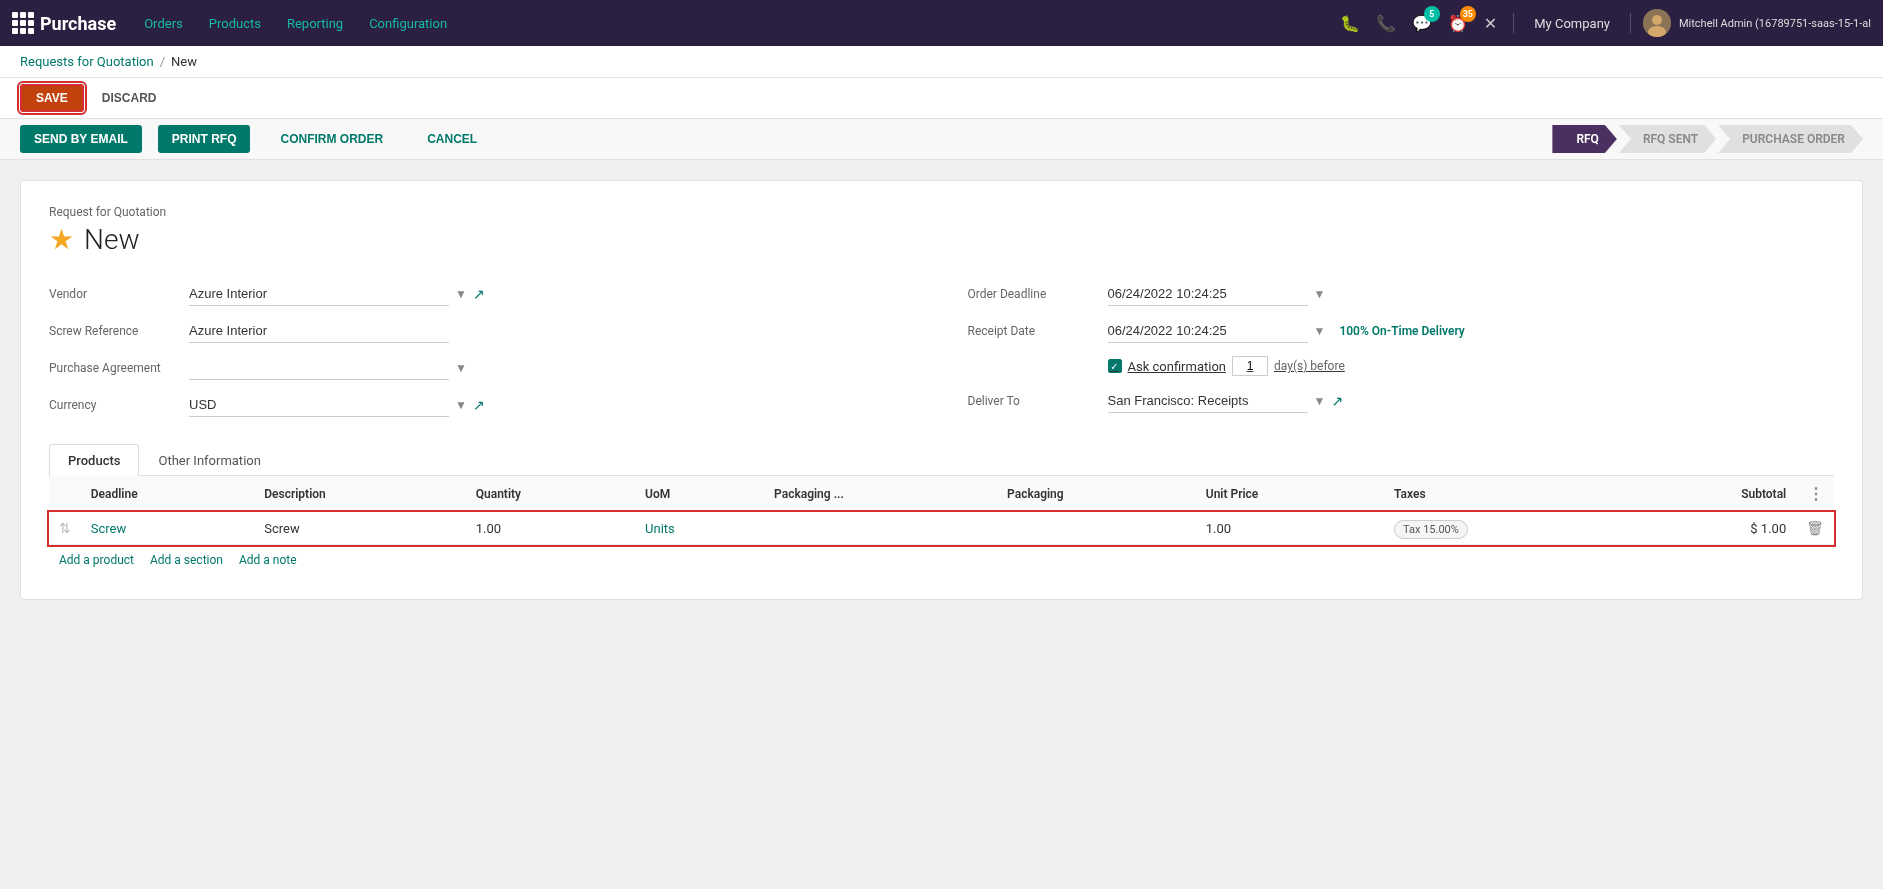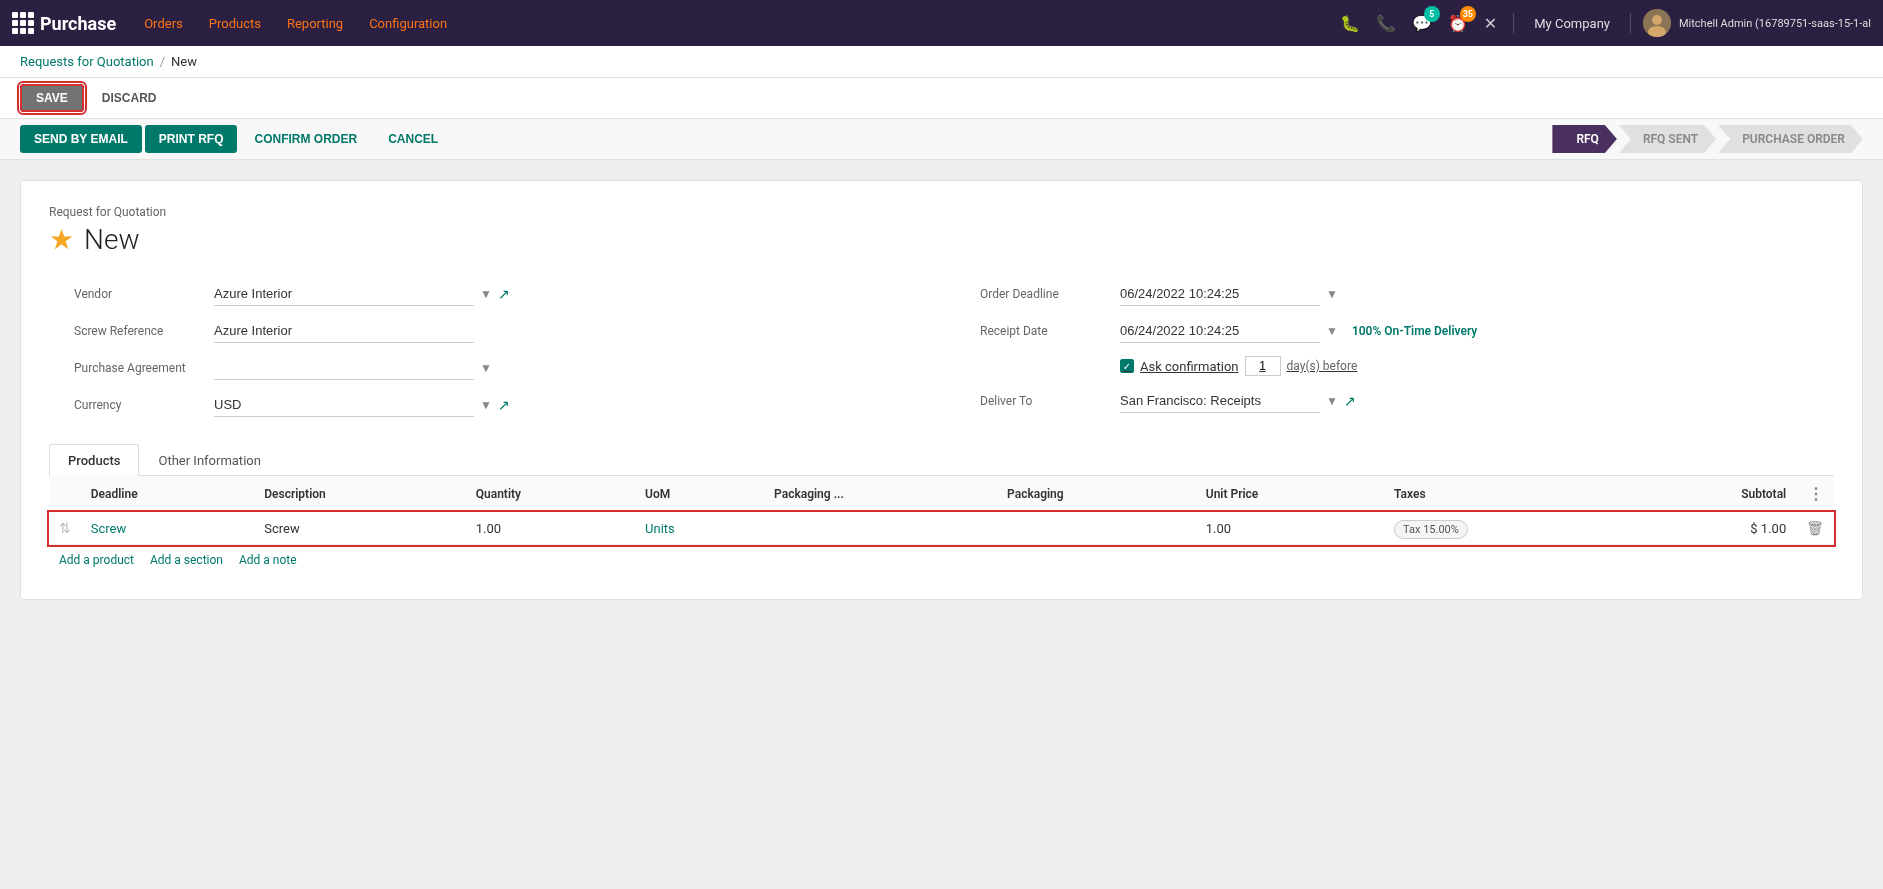--- a/index.html
+++ b/index.html
@@ -19,21 +19,21 @@
       display: flex; align-items: center; gap: 0;
       font-size: 18px; font-weight: 700; color: #fff;
       margin-right: 12px;
     }
     .topnav-grid-icon {
       display: grid; grid-template-columns: repeat(3, 6px); gap: 2px; margin-right: 6px;
     }
     .topnav-grid-icon span { width: 6px; height: 6px; background: #fff; border-radius: 1px; display: block; }
     .topnav-menu { display: flex; gap: 2px; flex: 1; }
     .topnav-menu-item {
-      color: #f97316; padding: 4px 12px; border-radius: 4px; cursor: pointer; font-size: 13px;
+      color: #14b8a6; padding: 4px 12px; border-radius: 4px; cursor: pointer; font-size: 13px;
       text-decoration: none;
       text-align: center;
     }
     .topnav-right { display: flex; align-items: center; gap: 8px; margin-left: auto; }
     .topnav-icon-btn {
       color: #ccc; cursor: pointer; font-size: 16px; padding: 4px; position: relative;
     }
     .badge {
       position: absolute; top: -4px; right: -4px;
       background: #00bfa5; color: #fff; border-radius: 50%;
@@ -53,33 +53,33 @@
     .breadcrumb-link { color: #00796b; cursor: pointer; font-size: 13px; }
     .breadcrumb-sep { color: #999; }
     .breadcrumb-current { color: #333; font-size: 13px; }
 
     
     .action-bar {
       background: #fff; padding: 6px 20px; display: flex; align-items: center; gap: 8px;
       border-bottom: 1px solid #e0e0e0;
     }
     .btn-save {
-      background: #737373; color: #fff; border: 2px solid #d32f2f; padding: 5px 14px;
+      background: #c2410c; color: #fff; border: 2px solid #d32f2f; padding: 5px 14px;
       font-size: 12px; font-weight: 700; cursor: pointer; border-radius: 3px;
       outline: 2px solid #d32f2f; outline-offset: 1px;
     }
     .btn-discard {
       background: transparent; color: #555; border: none; padding: 5px 10px;
       font-size: 12px; font-weight: 700; cursor: pointer; text-transform: uppercase;
     }
 
     
     .toolbar {
       background: #f8f8f8; border-bottom: 1px solid #e0e0e0;
-      padding: 6px 20px; display: flex; align-items: center; gap: 3px;
+      padding: 6px 20px; display: flex; align-items: center; gap: 16px;
     }
     .btn-teal {
       background: #00796b; color: #fff; border: none; padding: 7px 14px;
       font-size: 12px; font-weight: 600; cursor: pointer; border-radius: 3px;
     }
     .btn-outline {
       background: transparent; color: #00796b; border: none; padding: 7px 14px;
       font-size: 12px; font-weight: 600; cursor: pointer; border-radius: 3px;
     }
     .toolbar-spacer { flex: 1; }
@@ -103,21 +103,21 @@
     .form-card {
       background: #fff; border-radius: 4px; padding: 24px 28px; border: 1px solid #e0e0e0;
     }
     .form-header { margin-bottom: 20px; }
     .form-header-label { font-size: 12px; color: #666; margin-bottom: 4px; }
     .form-title { display: flex; align-items: center; gap: 10px; }
     .star-icon { color: #f5a623; font-size: 28px; }
     .form-title-text { font-size: 28px; font-weight: 300; color: #222; }
 
     
-    .form-grid { display: grid; grid-template-columns: 1fr 1fr; gap: 0 52px; margin-top: 20px; margin-left: 25px; }
+    .form-grid { display: grid; grid-template-columns: 1fr 1fr; gap: 0 52px; margin-top: 20px; }
     .form-row { display: flex; align-items: center; padding: 6px 0; border-bottom: 1px solid transparent; }
     .form-label { width: 140px; color: #666; font-size: 12px; flex-shrink: 0; }
     .form-value { flex: 1; display: flex; align-items: center; gap: 6px; }
     .form-input {
       flex: 1; border: none; border-bottom: 1px solid #ccc; padding: 4px 0;
       font-size: 13px; color: #333; background: transparent; outline: none;
     }
     .select-arrow { color: #888; font-size: 12px; }
     .ext-link { color: #00796b; font-size: 14px; cursor: pointer; }
     .on-time { color: #00796b; font-size: 12px; font-weight: 600; margin-left: 8px; }

